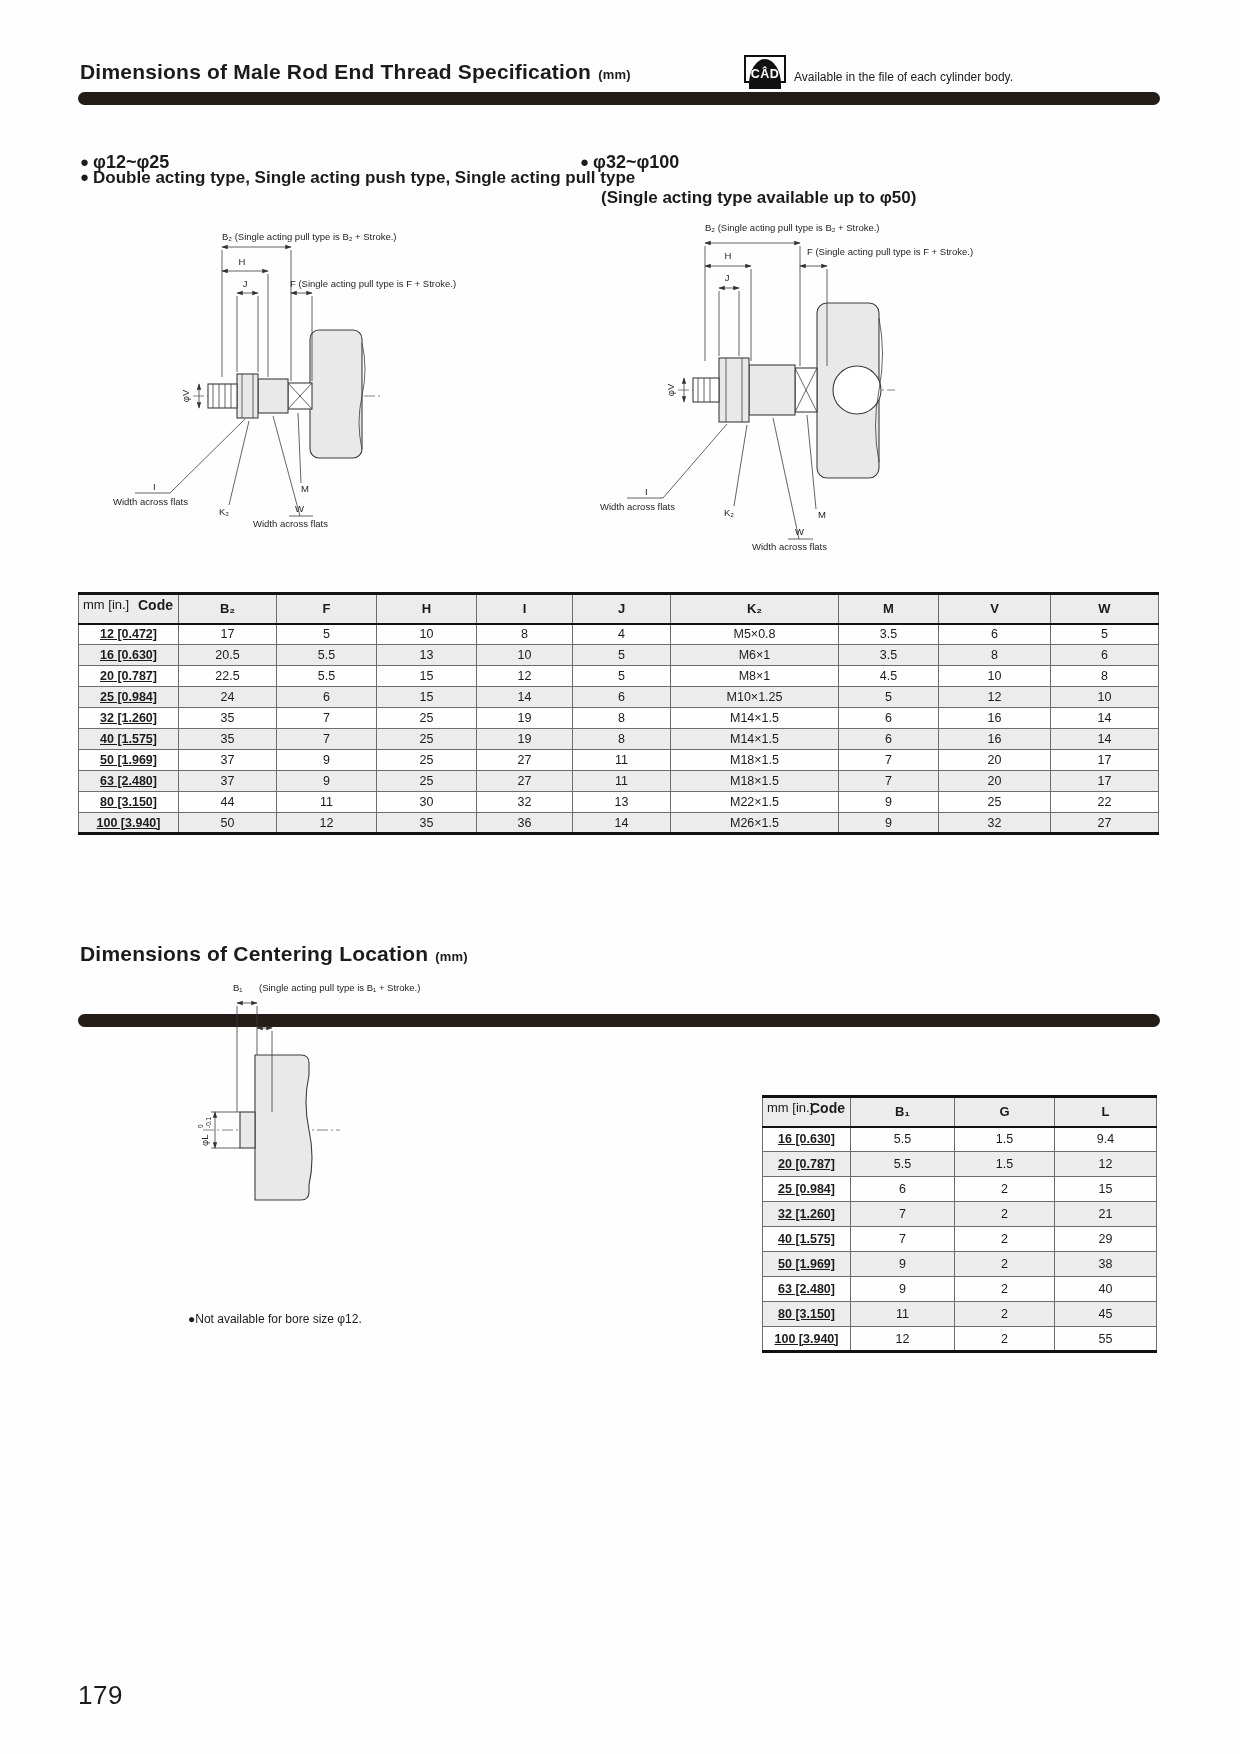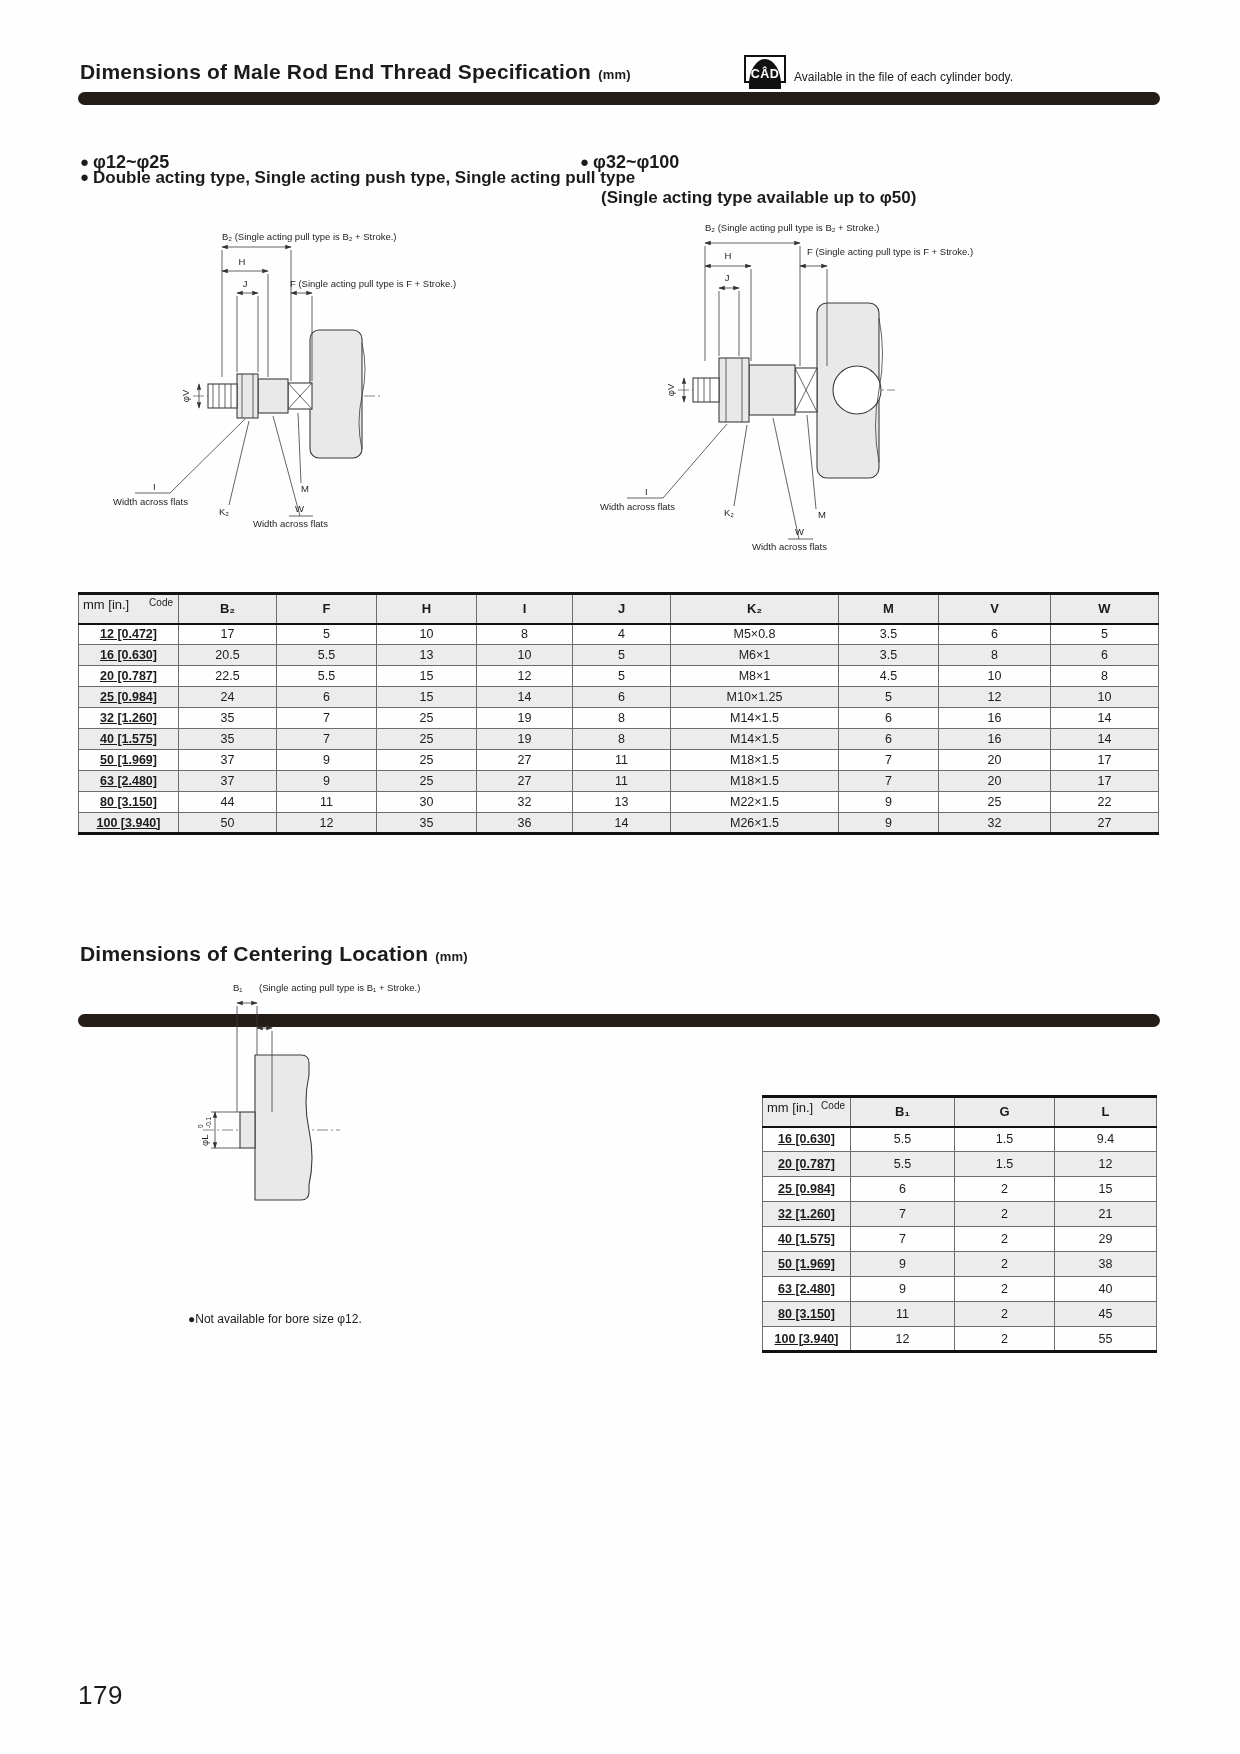--- a/index.html
+++ b/index.html
@@ -43,21 +43,21 @@
   table.spec th, table.spec td { border:1px solid #6d6d6d; text-align:center;
                font-weight:normal; padding:0 3px; overflow:hidden; white-space:nowrap; }
   table.spec thead th { background:#ececec; font-weight:bold; font-size:13px;
                border-bottom:2px solid #121212; height:30px; }
   table.spec tbody tr:nth-child(even) { background:#ececec; }
   table.spec tbody th.bore { font-weight:bold;text-decoration:underline; }
   #table1 tbody th, #table1 tbody td { height:21px; }
   #table2 tbody th, #table2 tbody td { height:25px; }
   th.corner { position:relative; padding:0;
     background-image:linear-gradient(to bottom right, transparent 49.2%, #555 49.2%, #555 50.8%, transparent 50.8%); }
-  th.corner .c-code { position:absolute; top:2px; right:5px; font-size:10px; font-weight:normal; }
+  th.corner .c-code { position:absolute; top:2px; right:5px; font-size:14px; font-weight:bold; }
   th.corner .c-bore { position:absolute; bottom:11px; left:4px; font-size:13px; font-weight:normal;
                       text-align:left; line-height:1.05; }
 
   
   svg text { font-family:"Liberation Sans","DejaVu Sans",sans-serif; fill:#1e1e1e; font-size:9.5px; }
   svg .dim { stroke:#3c3c3c; stroke-width:0.8; fill:none; }
   svg .part { stroke:#3c3c3c; stroke-width:1.1; fill:#e9e9e9; }
   svg .part-w { stroke:#3c3c3c; stroke-width:1.1; fill:#ffffff; }
   svg .cl { stroke:#555; stroke-width:0.7; stroke-dasharray:11 3 2 3; fill:none; }
   svg .tol { font-size:6.5px; }

